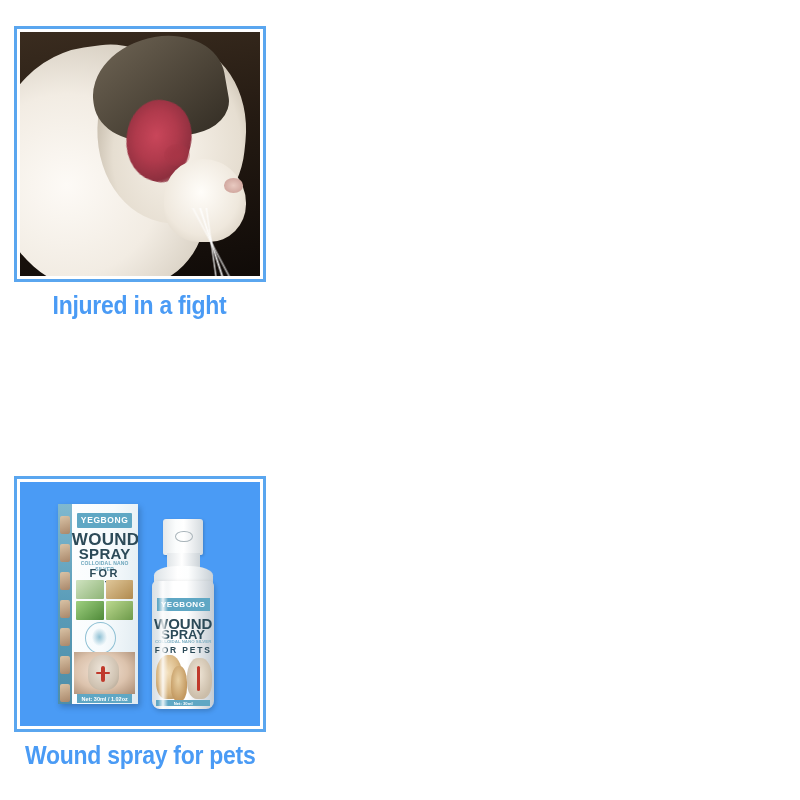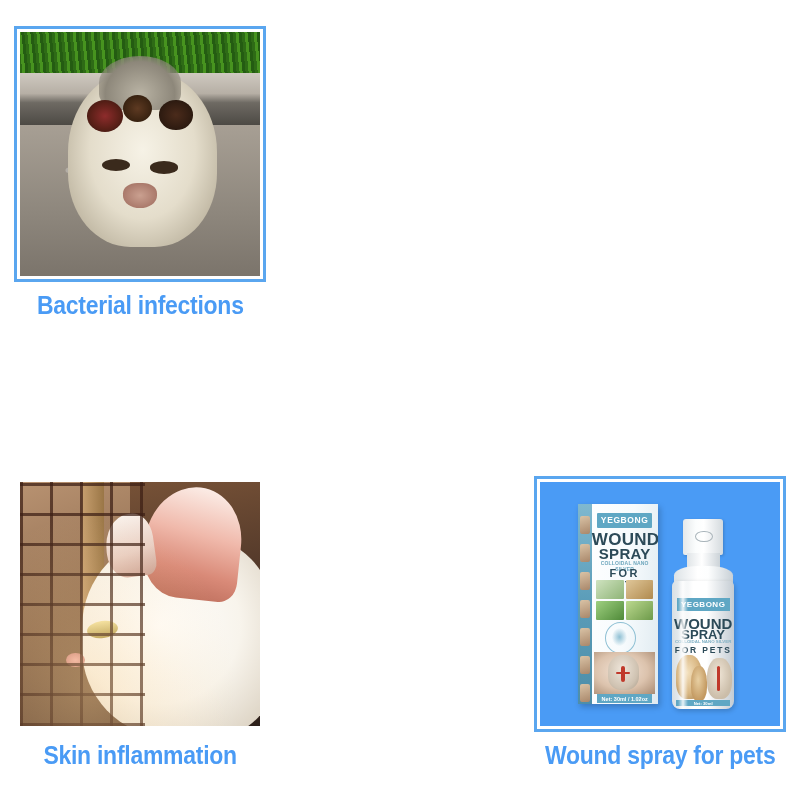--- a/index.html
+++ b/index.html
@@ -489,63 +489,44 @@
     background: linear-gradient(90deg, rgba(255,255,255,.0), rgba(255,255,255,.85), rgba(255,255,255,.0));
   }
 </style>
 </head>
 <body>
 
 <div class="page">
 
   <div class="row row-top">
 
-
     <div class="cell">
       <div class="photo-frame">
-        <div class="photo p2">
-          <div class="lay grass"></div>
-          <div class="lay curb"></div>
-          <div class="lay ground"></div>
-          <div class="lay kitten"></div>
-          <div class="lay tuft"></div>
-          <div class="lay scab-l"></div>
-          <div class="lay scab-c"></div>
-          <div class="lay scab-r"></div>
-          <div class="lay eye-l"></div>
-          <div class="lay eye-r"></div>
-          <div class="lay snout"></div>
+        <div class="photo p1">
+          <div class="lay fur-body"></div>
+          <div class="lay head"></div>
+          <div class="lay ear-dark"></div>
+          <div class="lay wound"></div>
+          <div class="lay wound2"></div>
+          <div class="lay muzzle"></div>
+          <div class="lay nose"></div>
+          <div class="lay whisk"></div>
         </div>
       </div>
-      <div class="caption">Bacterial infections</div>
+      <div class="caption">Injured in a fight</div>
     </div>
 
 
+
   </div>
 
 
   <div class="row row-bot">
 
 
-    <div class="cell">
-      <div class="photo-frame noborder">
-        <div class="photo p5">
-          <div class="lay wall"></div>
-          <div class="lay post"></div>
-          <div class="lay cat"></div>
-          <div class="lay ear-big"></div>
-          <div class="lay ear-sm"></div>
-          <div class="lay eye5"></div>
-          <div class="lay nose5"></div>
-          <div class="lay mesh"></div>
-          <div class="lay glow"></div>
-        </div>
-      </div>
-      <div class="caption">Skin inflammation</div>
-    </div>
 
     <div class="cell">
       <div class="photo-frame">
         <div class="photo p6">
 
           <div class="lay box">
             <div class="lay box-spine">
               <i class="lay sp-im" style="top:6%"></i>
               <i class="lay sp-im" style="top:20%"></i>
               <i class="lay sp-im" style="top:34%"></i>

